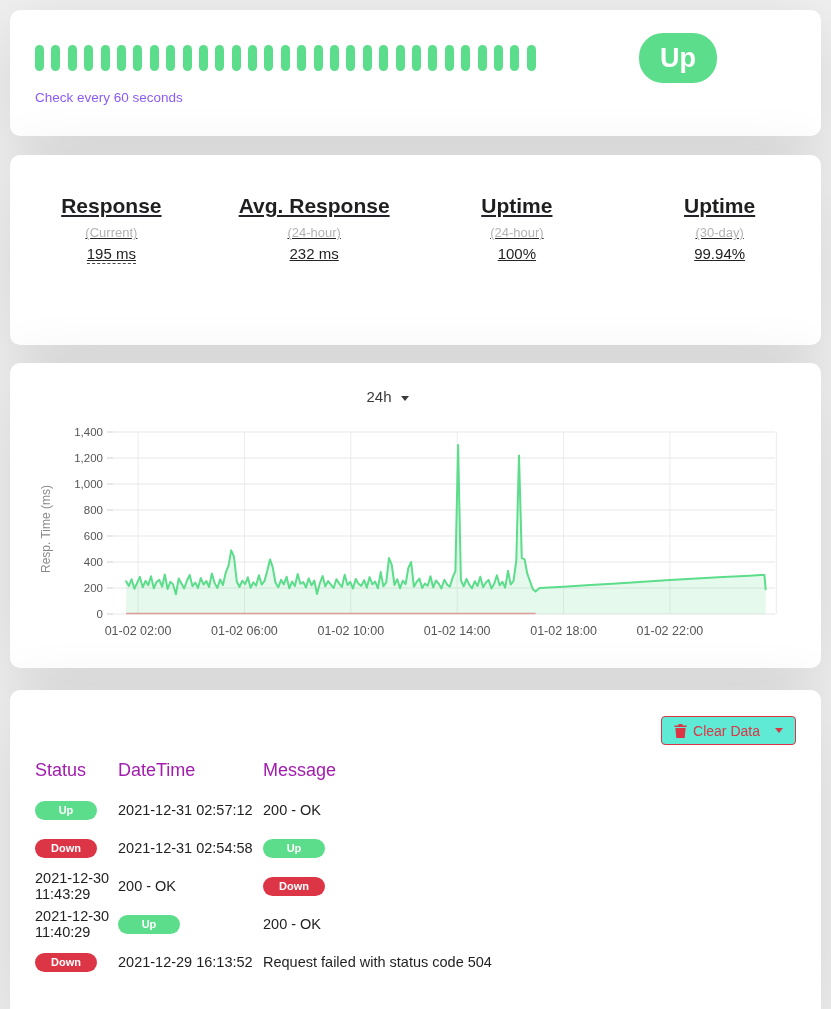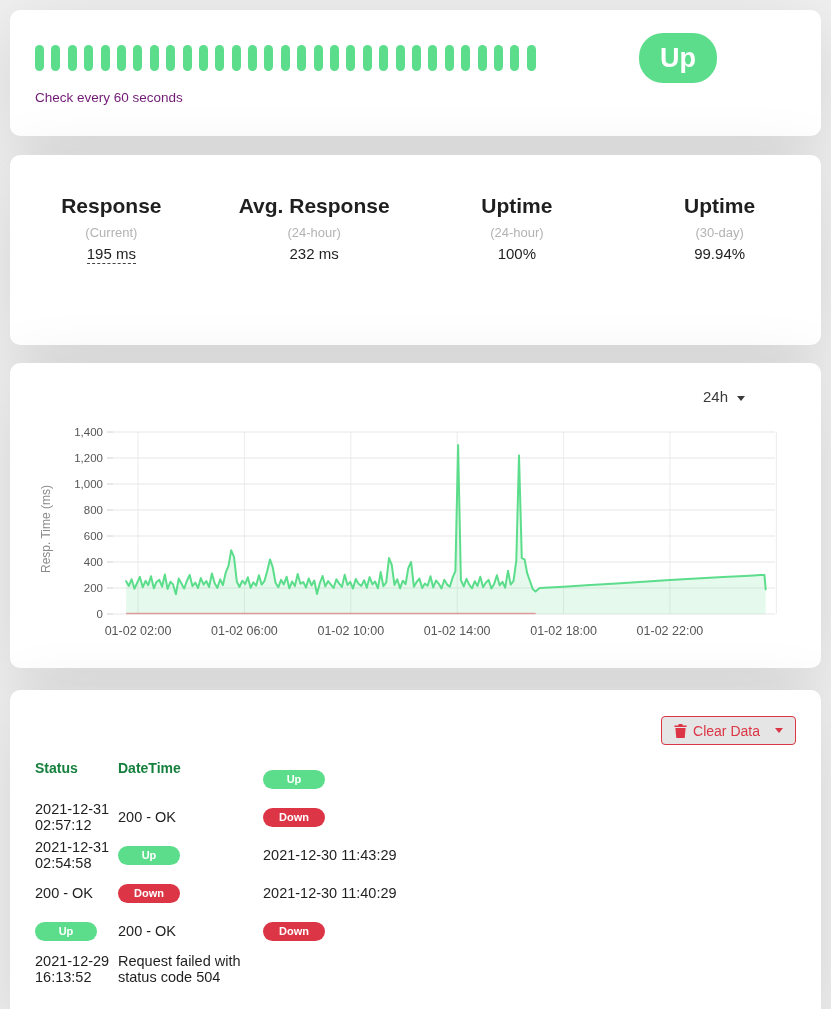--- a/index.html
+++ b/index.html
@@ -19,55 +19,55 @@
     border-radius: 10px;
     box-shadow: 0 15px 70px rgba(0,0,0,0.12);
   }
   
   #card-monitor { top: 10px; height: 126px; padding: 23px 25px; }
   .beats { display: flex; align-items: center; margin-top: 12px; height: 26px; }
   .beat {
     width: 9px; height: 26px; border-radius: 5px;
     margin-right: 7.4px; background: #5CDD8B;
   }
-  .check-label { margin-top: 19px; font-size: 13.5px; color: #701a75; }
+  .check-label { margin-top: 19px; font-size: 13.5px; color: #8b5cf6; }
   .status-badge {
     position: absolute; top: 23px; right: 104px;
     width: 78px; height: 50px; border-radius: 24px;
     background: #5CDD8B; color: #fff;
     font-size: 27px; font-weight: bold;
     display: flex; align-items: center; justify-content: center;
   }
   
   #card-stats { top: 155px; height: 190px; display: flex; padding-top: 37px; }
-  .stat-col { flex: 1; text-align: center; padding: 0 8px; }
+  .stat-col { flex: 1; text-align: center; padding: 0 8px; text-decoration: underline; }
   .stat-title { font-size: 21px; font-weight: 700; color: #1f1f1f; line-height: 1.35; }
   .stat-sub { margin-top: 5px; font-size: 13px; color: #b3b3b3; }
   .stat-value { margin-top: 5px; font-size: 15px; color: #1f1f1f; }
   .stat-value.underline span { border-bottom: 1px dashed #444; padding-bottom: 1px; }
   
   #card-chart { top: 363px; height: 305px; padding: 25px 0 0 20px; }
-  .range-row { text-align: right; padding-right: 76px; font-size: 15px; color: #3a3a3a; height: 20px; cursor: pointer; }
+  .range-row { text-align: center; padding-right: 76px; font-size: 15px; color: #3a3a3a; height: 20px; cursor: pointer; }
   .caret {
     display: inline-block; width: 0; height: 0;
     border-left: 4px solid transparent; border-right: 4px solid transparent;
     border-top: 5px solid currentColor; vertical-align: middle; margin-left: 9px;
   }
   #chart-svg { margin-top: 9px; display: block; }
   
   #card-events { top: 690px; height: 332px; padding: 26px 25px; }
   .events-header { display: flex; justify-content: flex-end; }
   .clear-btn {
-    border: 1px solid #DC3545; color: #DC3545; background: #e5e5e5;
+    border: 1px solid #DC3545; color: #DC3545; background: #5eead4;
     border-radius: 4px; height: 29px; padding: 0 12px;
     font-size: 14px; font-family: "Liberation Sans", sans-serif;
     display: flex; align-items: center; gap: 6px; cursor: pointer;
   }
   .events-table { margin-top: 15px; display: grid; grid-template-columns: 83px 145px 1fr; }
-  .th { font-weight: 700; font-size: 14px; padding-bottom: 10px; color: #15803d; }
+  .th { font-weight: 400; font-size: 18px; padding-bottom: 10px; color: #a21caf; }
   .td { height: 38px; display: flex; align-items: center; font-size: 14.5px; color: #1f1f1f; }
   .pill {
     width: 62px; height: 19px; border-radius: 10px;
     color: #fff; font-size: 11px; font-weight: 700;
     display: flex; align-items: center; justify-content: center;
   }
 </style>
 </head>
 <body>
 
@@ -188,20 +188,21 @@
         <path fill="#DC3545" d="M4.8 0 L8.2 0 L8.8 1.4 L12.6 1.4 L12.6 2.9 L0.4 2.9 L0.4 1.4 L4.2 1.4 Z"></path>
         <path fill="#DC3545" d="M1.4 4.1 L11.6 4.1 L10.7 14 L2.3 14 Z"></path>
       </svg>
       <span>Clear Data</span>
       <span class="caret"></span>
     </button>
   </div>
   <div class="events-table" id="events-table">
       <div class="th">Status</div>
       <div class="th">DateTime</div>
+      <div class="th">Message</div>
       <div class="td">
         <div class="pill" style="background: rgb(92, 221, 139);">Up</div>
       </div>
       <div class="td">2021-12-31 02:57:12</div>
       <div class="td">200 - OK</div>
       <div class="td">
         <div class="pill" style="background: rgb(220, 53, 69);">Down</div>
       </div>
       <div class="td">2021-12-31 02:54:58</div>
       <div class="td">

